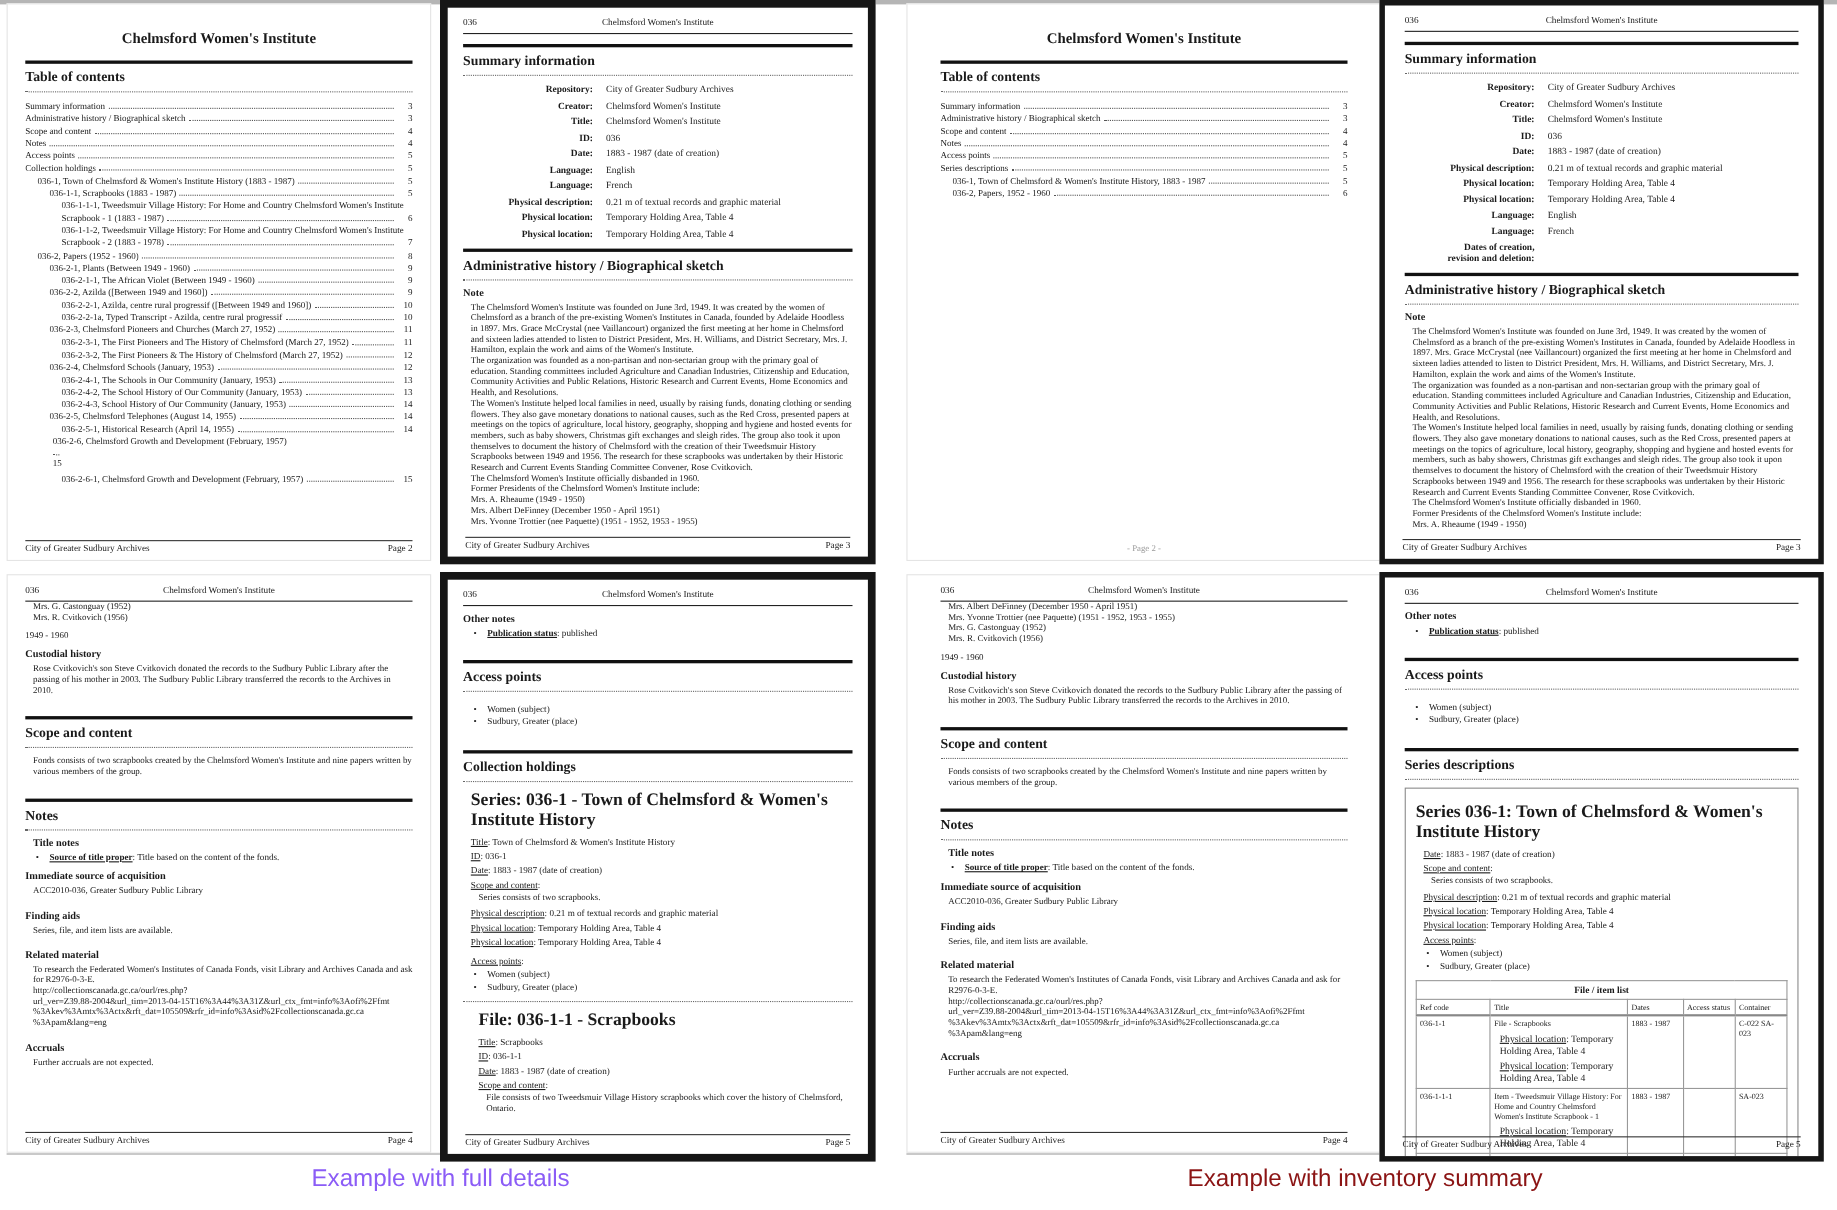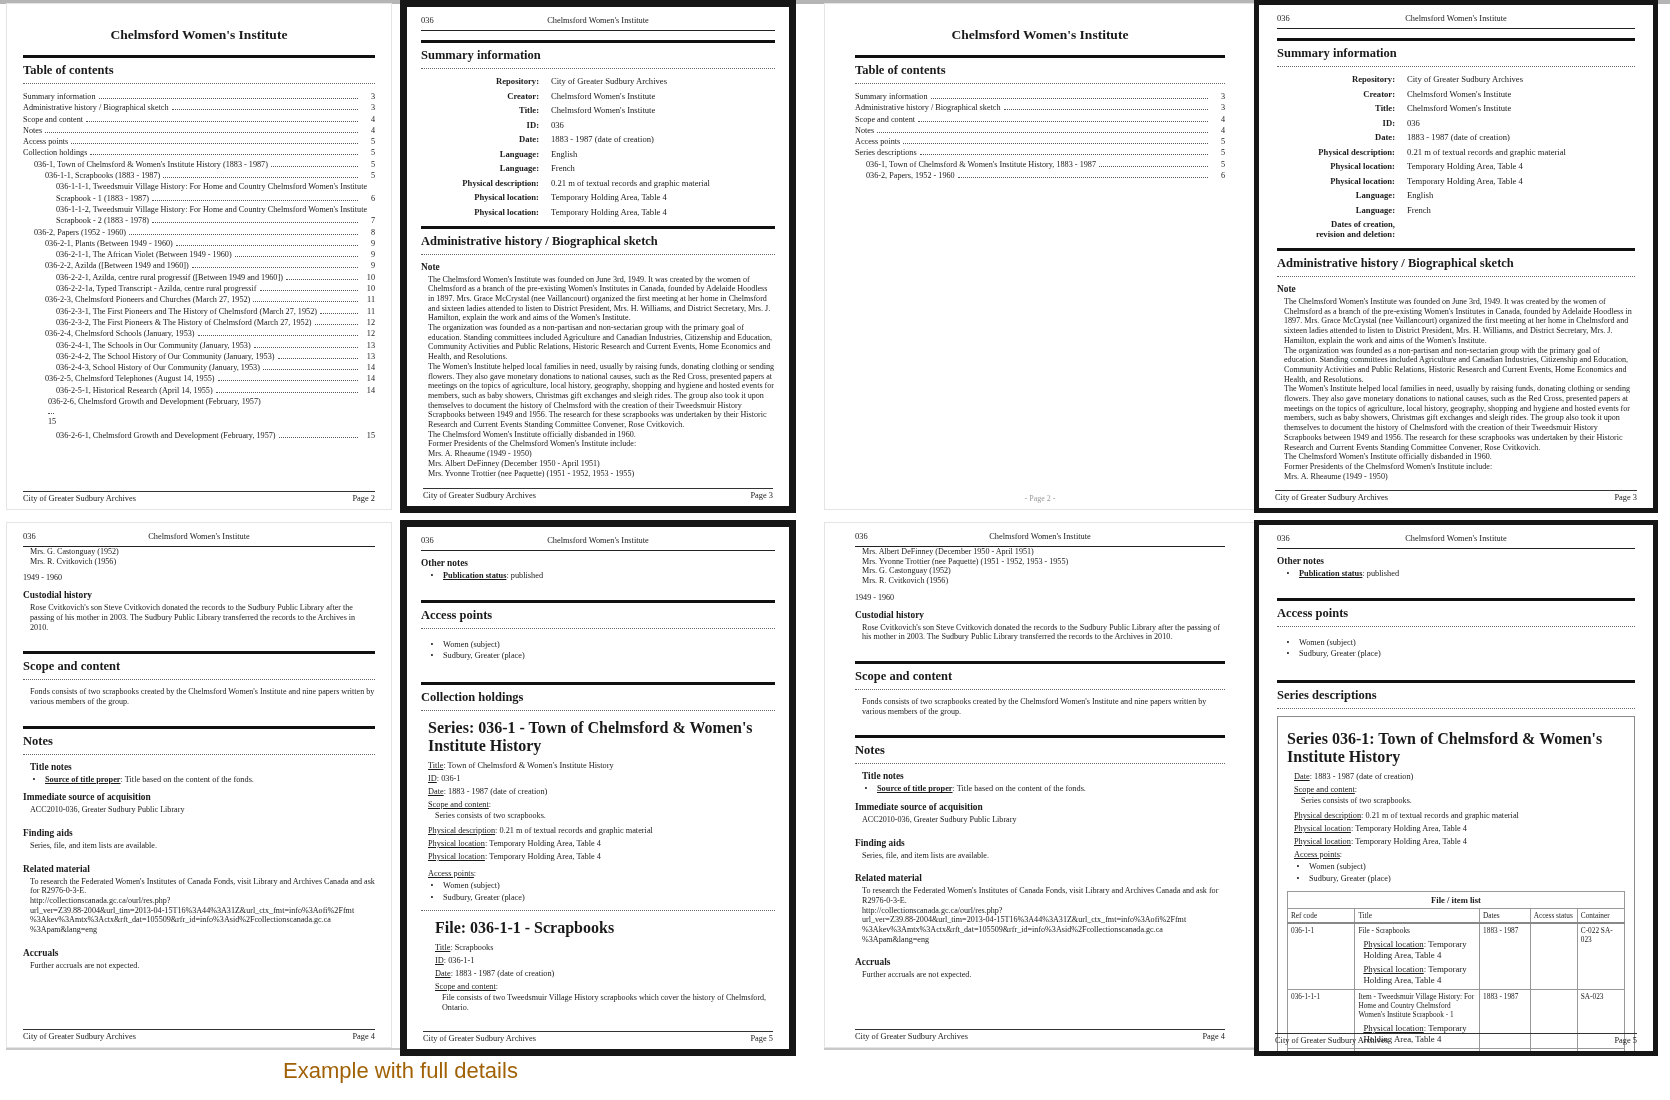--- a/index.html
+++ b/index.html
@@ -737,14 +737,15 @@
             </tbody>
           </table>
         </div>
         <div class="pfooter">
           <span>City of Greater Sudbury Archives</span>
           <span>Page 5</span>
         </div>
       </div>
     </section>
 
-  <div class="caption" id="cap1" style="color: #a16207;">Example with full details</div>
+  <div class="caption" id="cap1" style="color: #8b5cf6;">Example with full details</div>
+  <div class="caption" id="cap2" style="color: rgb(139, 20, 20);">Example with inventory summary</div>
 </div>
 
 </body></html>

